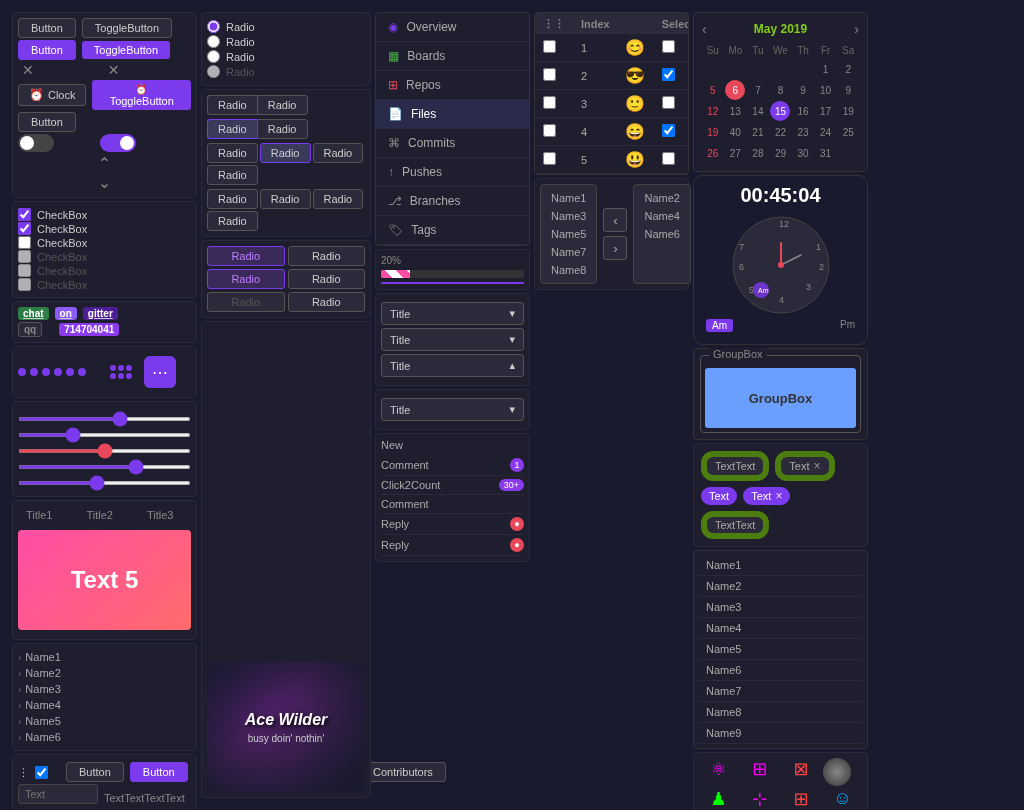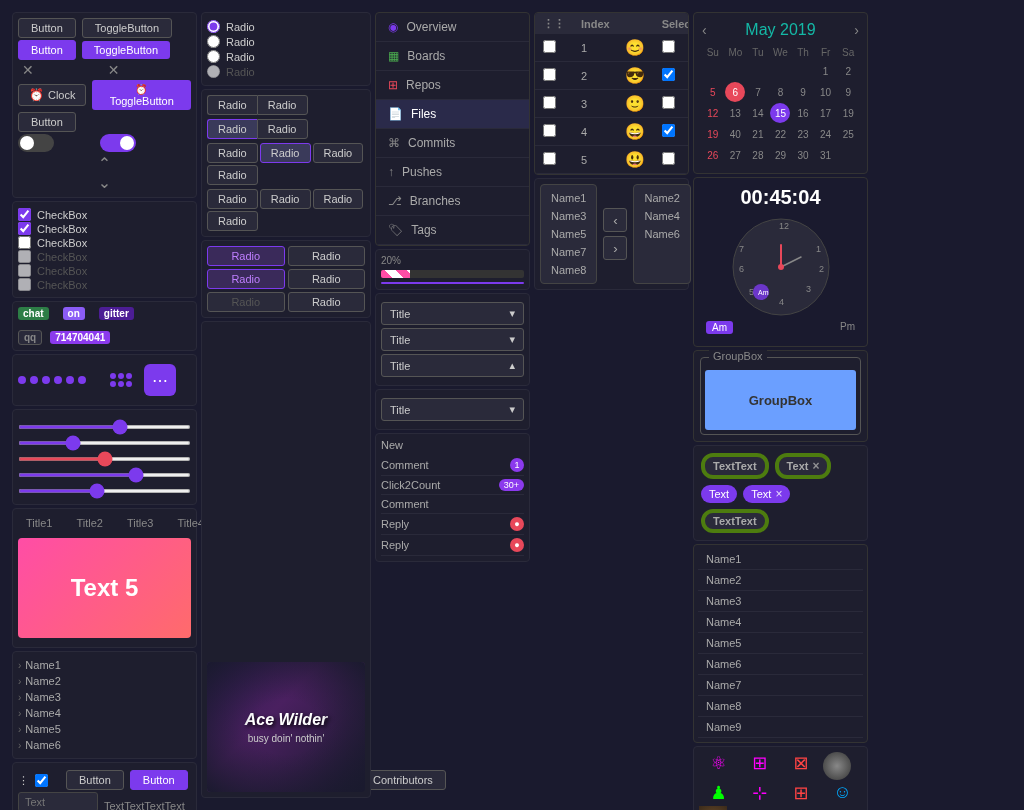--- a/index.html
+++ b/index.html
@@ -95,21 +95,21 @@
     .dot-square { width: 32px; height: 32px; border-radius: 6px; background: #7c3aed; display: flex; align-items: center; justify-content: center; }
 
     .slider-container { margin: 4px 0; }
     .slider-container input[type=range] {
       width: 100%;
       accent-color: #7c3aed;
       height: 4px;
     }
     .slider-red input[type=range] { accent-color: #e8485a; }
 
-    .tabs-row { display: flex; gap: 8px; margin-bottom: 4px; }
+    .tabs-row { display: flex; gap: 18px; margin-bottom: 4px; }
     .tab-item {
       padding: 3px 8px;
       border-bottom: 2px solid transparent;
       cursor: pointer;
       color: #888;
       font-size: 11px;
     }
     .tab-item.active { color: #ff4da6; border-bottom-color: #ff4da6; }
 
     .tab-content {
@@ -202,38 +202,38 @@
     .transfer-panel { display: flex; gap: 6px; align-items: center; }
     .transfer-list { background: #2a2a3a; border: 1px solid #444; border-radius: 4px; flex: 1; min-height: 100px; padding: 4px; }
     .transfer-list-item { padding: 3px 6px; color: #aaa; font-size: 11px; cursor: pointer; border-radius: 2px; }
     .transfer-buttons { display: flex; flex-direction: column; gap: 4px; }
     .transfer-btn { background: #2a2a3a; border: 1px solid #555; color: #aaa; width: 24px; height: 24px; border-radius: 3px; cursor: pointer; display: flex; align-items: center; justify-content: center; }
 
     
     .calendar-panel { background: #1e1e2e; border: 1px solid #333; border-radius: 4px; padding: 8px; }
     .cal-header { display: flex; justify-content: space-between; align-items: center; margin-bottom: 6px; }
     .cal-nav { background: none; border: none; color: #888; cursor: pointer; font-size: 14px; }
-    .cal-title { color: #14b8a6; font-size: 16px; font-weight: normal; }
+    .cal-title { color: #84cc16; font-size: 12px; font-weight: bold; }
     .cal-grid { display: grid; grid-template-columns: repeat(7, 1fr); gap: 1px; text-align: center; }
     .cal-day-header { color: #666; font-size: 10px; padding: 2px; }
     .cal-day { padding: 3px 2px; font-size: 10px; color: #888; cursor: pointer; border-radius: 50%; width: 20px; height: 20px; display: flex; align-items: center; justify-content: center; margin: 0 auto; }
     .cal-day.today { background: #7c3aed; color: white; }
     .cal-day.weekend { color: #e8485a; }
     .cal-day.selected { background: #e8485a; color: white; }
 
     
-    .clock-panel { background: #1a1a2e; border: 1px solid #333; border-radius: 4px; padding: 8px; }
+    .clock-panel { background: #1a1a2e; border: 1px solid #333; border-radius: 10px; padding: 8px; }
     .clock-display { font-size: 20px; color: white; text-align: center; font-weight: bold; margin-bottom: 8px; }
     .am-pm-row { display: flex; justify-content: space-between; padding: 4px; font-size: 10px; color: #888; }
     .tag {
       display: inline-flex; align-items: center; gap: 4px;
       padding: 2px 8px; border-radius: 12px; font-size: 11px; margin: 2px;
       cursor: pointer;
     }
-    .tag-default { background: #2a2a3a; color: #aaa; border: 4px solid #4d7c0f; font-weight: bold; }
+    .tag-default { background: #2a2a3a; color: #aaa; border: 6px solid #4d7c0f; }
     .tag-primary { background: #7c3aed; color: white; }
     .tag-close { font-size: 12px; opacity: 0.8; }
 
     
     .list-panel { background: #1e1e2e; border: 1px solid #333; border-radius: 4px; padding: 4px; }
     .list-item-simple { padding: 4px 8px; color: #aaa; font-size: 11px; border-bottom: 1px solid #2a2a3a; }
 
     
     .color-picker-panel { background: #1e1e2e; border: 1px solid #333; border-radius: 4px; padding: 6px; }
     .color-gradient {
@@ -337,26 +337,26 @@
         <input type="checkbox" disabled="" style="">
         <span style="color:#555;">CheckBox</span>
       </div>
       <div class="checkbox-row">
         <input type="checkbox" disabled="" style="">
         <span style="color:#555;">CheckBox</span>
       </div>
     </div>
 
     <div class="p">
-      <div style="display:flex;gap:14px;align-items:center;flex-wrap:wrap;">
+      <div style="display:flex;gap:6px;align-items:center;flex-wrap:wrap;text-decoration:underline;">
         <span class="badge badge-chat">chat</span>
         <span class="badge badge-on">on</span>
         <span class="badge badge-gitter">gitter</span>
       </div>
-      <div style="display:flex;gap:8px;align-items:center;margin-top:10px;">
+      <div style="display:flex;gap:17px;align-items:center;margin-top:2px;">
         <span class="badge badge-qq">qq</span>
         <span class="badge badge-num">714704041</span>
       </div>
     </div>
 
     <div class="p">
       <div class="dots-row">
         <div class="dot"></div>
         <div class="dot"></div>
         <div class="dot"></div>

